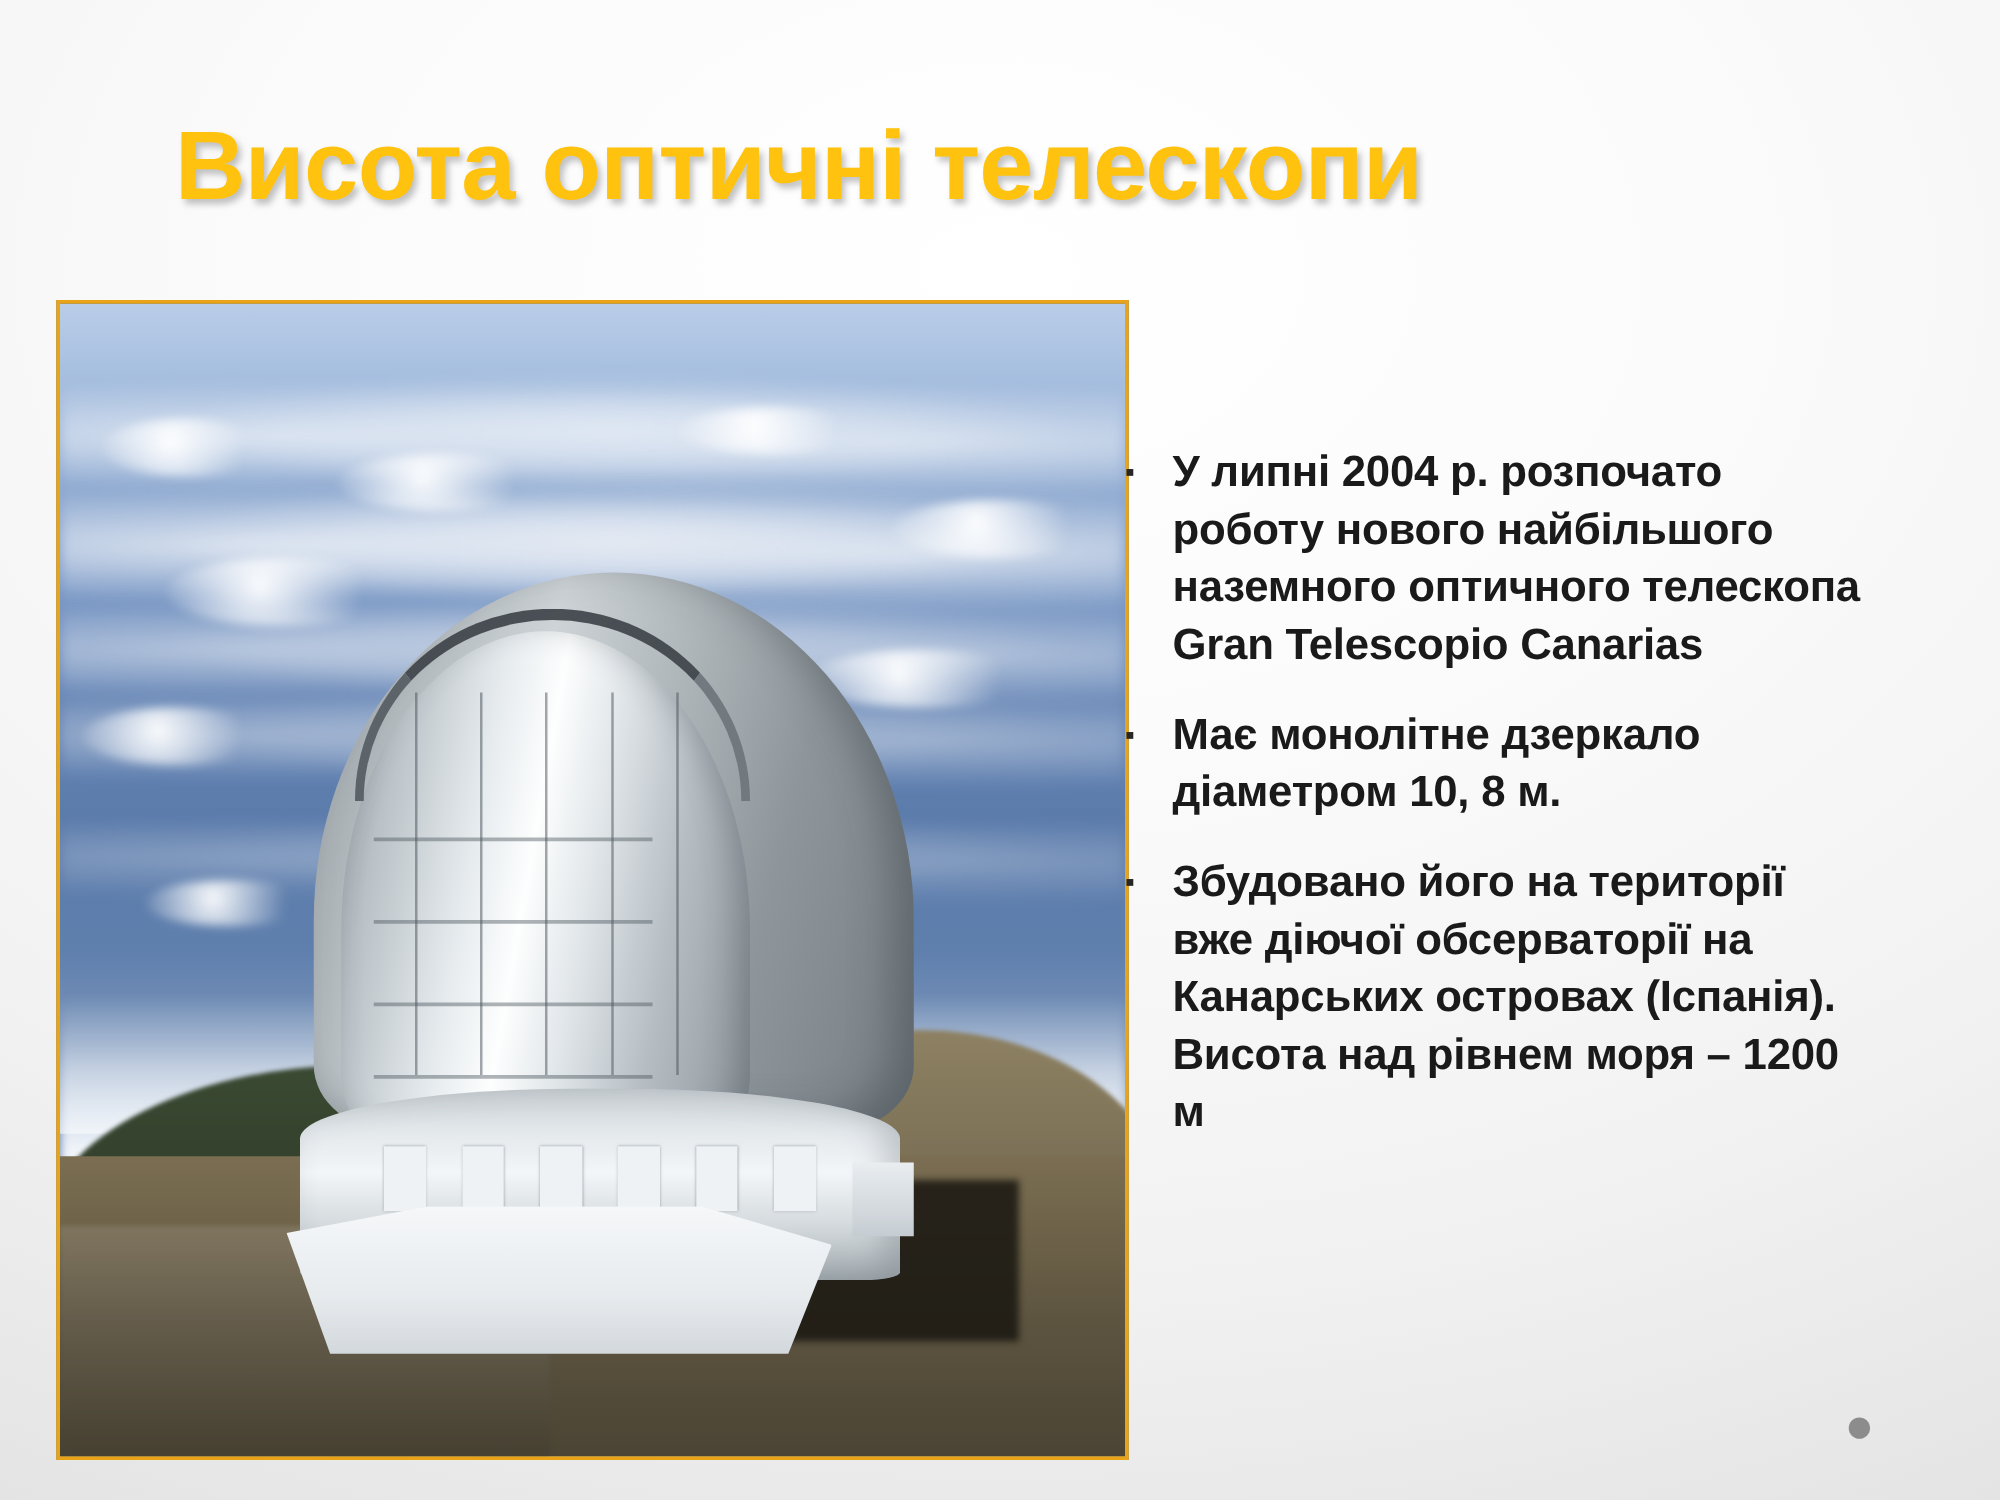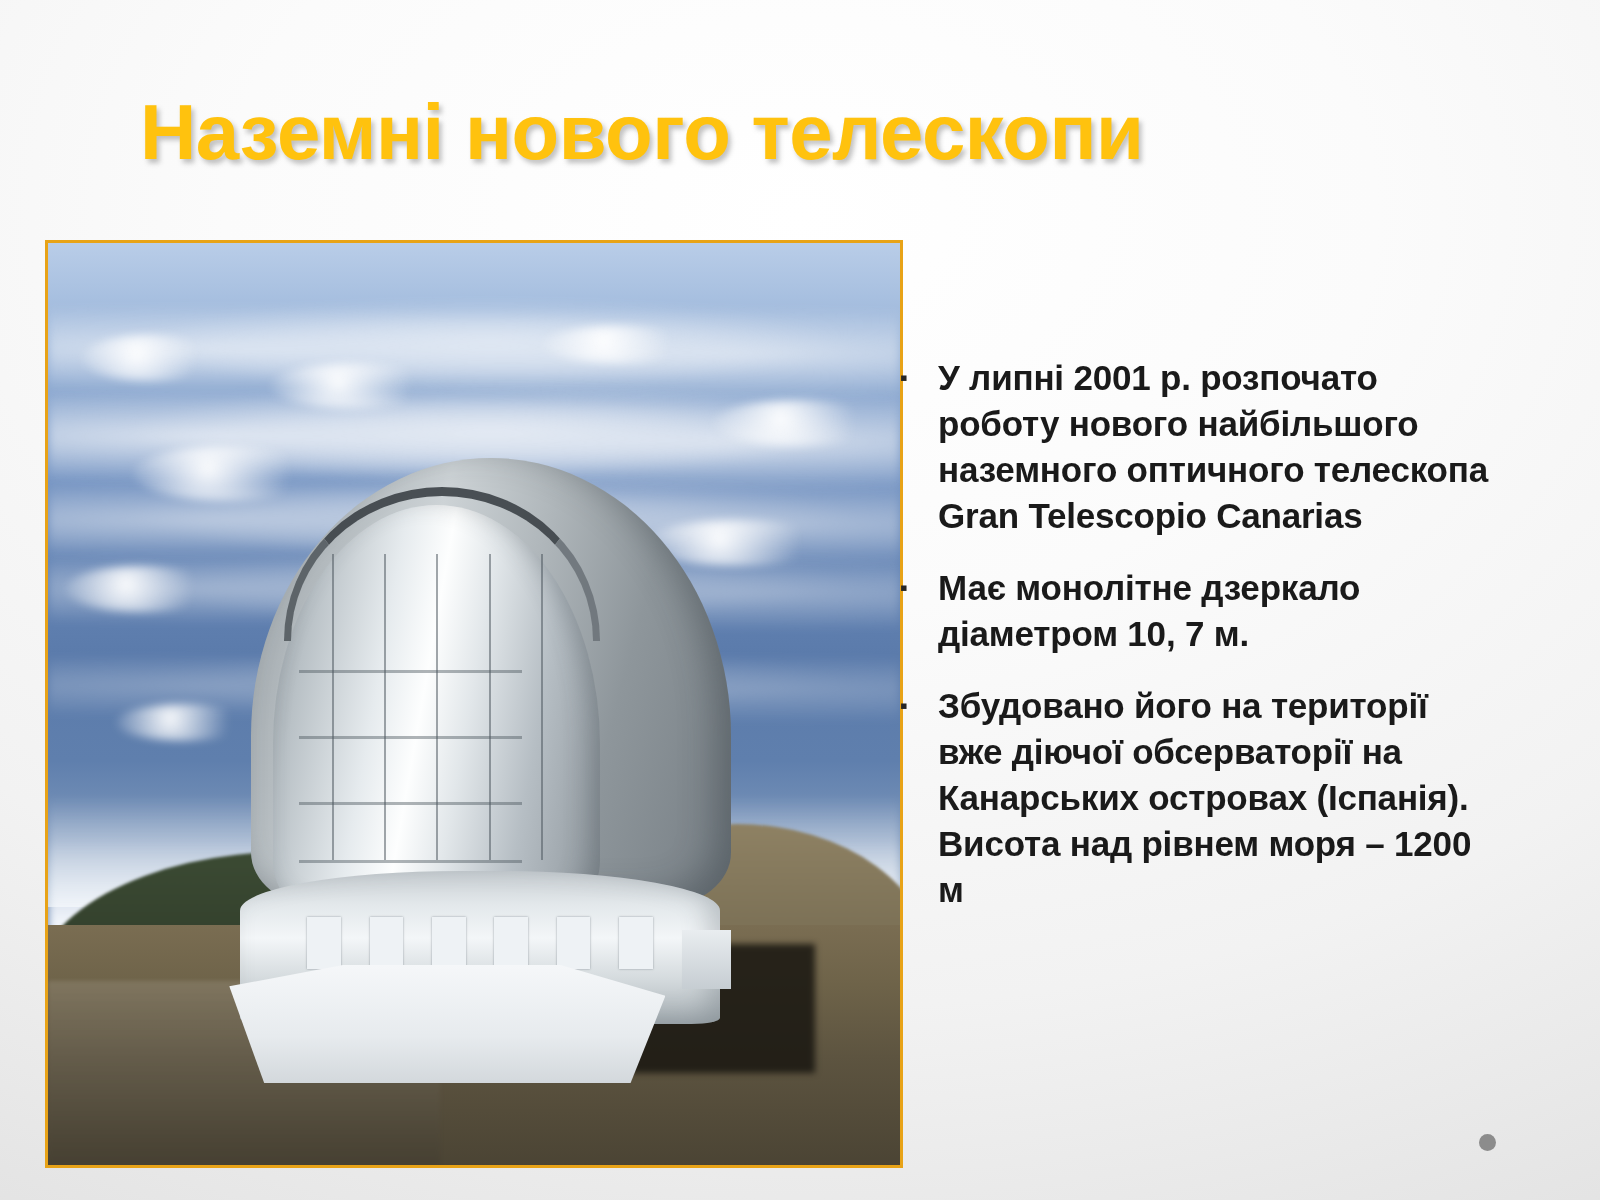--- a/index.html
+++ b/index.html
@@ -201,21 +201,21 @@
     top: 1134px;
     width: 17px;
     height: 17px;
     border-radius: 50%;
     background: #8c8c8c;
   }
 </style>
 </head>
 <body>
 
-<div class="slide-title">Наземні нового телескопи</div>
+<div class="slide-title">Висота оптичні телескопи</div>
 
 <div class="photo-frame">
   <div class="photo-inner">
     <div class="sky"></div>
 
     <div class="cloudband cb1"></div>
     <div class="cloudband cb2"></div>
     <div class="cloudband cb3"></div>
     <div class="cloudband cb4"></div>
     <div class="cloudband cb5"></div>
@@ -266,26 +266,26 @@
       <div class="apron"></div>
       <div class="sidebox"></div>
     </div>
   </div>
 </div>
 
 <div class="bullets">
 
   <div class="bullet">
     <span class="bullet-marker">▪</span>
-    <span class="bullet-text">У липні 2001 р. розпочато роботу нового найбільшого наземного оптичного телескопа Gran Telescopio Canarias</span>
+    <span class="bullet-text">У липні 2004 р. розпочато роботу нового найбільшого наземного оптичного телескопа Gran Telescopio Canarias</span>
   </div>
 
   <div class="bullet">
     <span class="bullet-marker">▪</span>
-    <span class="bullet-text">Має монолітне дзеркало діаметром 10, 7 м.</span>
+    <span class="bullet-text">Має монолітне дзеркало діаметром 10, 8 м.</span>
   </div>
 
   <div class="bullet">
     <span class="bullet-marker">▪</span>
     <span class="bullet-text">Збудовано його на території вже діючої обсерваторії на Канарських островах (Іспанія). Висота над рівнем моря – 1200 м</span>
   </div>
 
 </div>
 
 <div class="corner-dot"></div>

